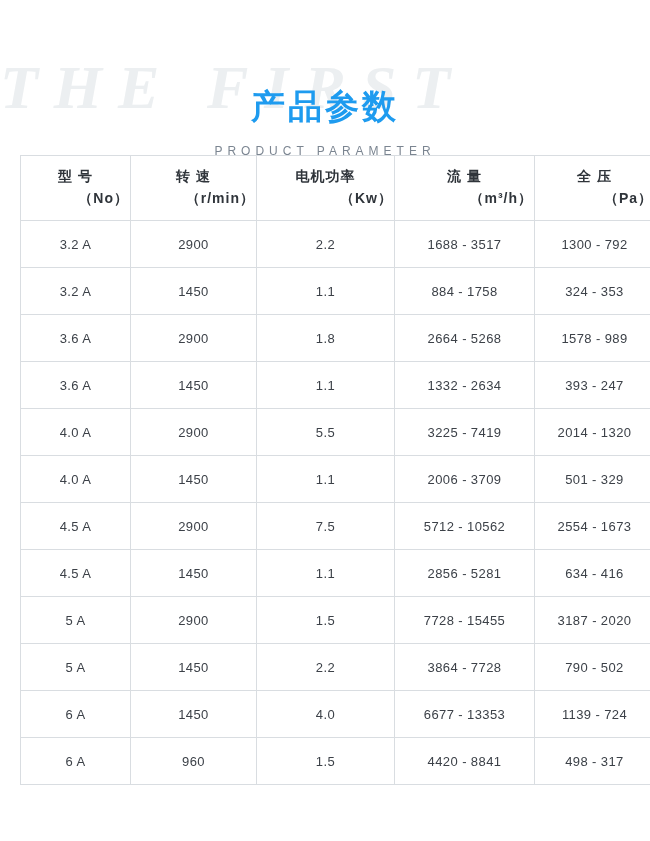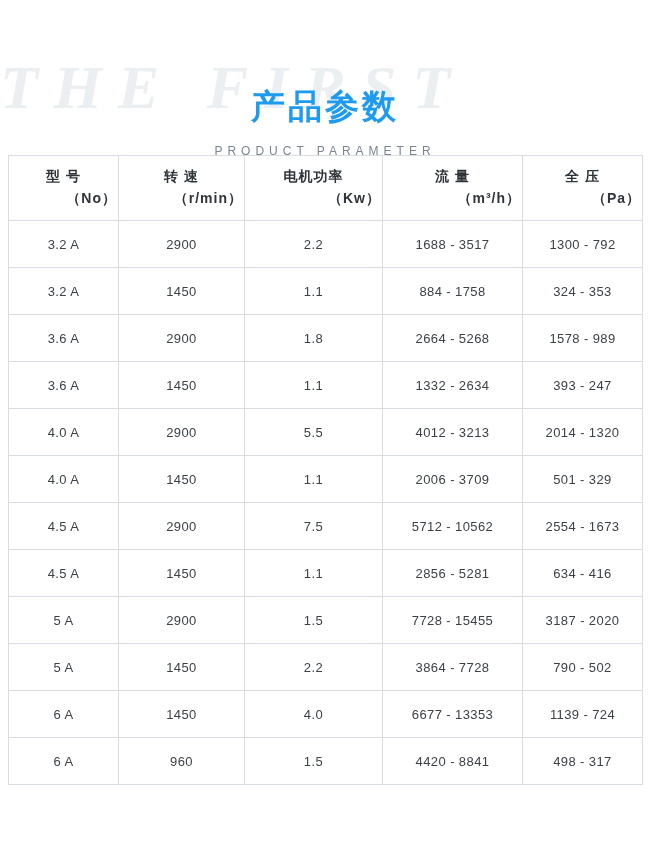--- a/index.html
+++ b/index.html
@@ -57,21 +57,21 @@
     left: 0;
     width: 100%;
     text-align: center;
     font-size: 12px;
     letter-spacing: 5px;
     color: #7b8591;
     margin-top: 12px;
   }
   
   .table-wrap {
-    padding: 0 8px;
+    padding: 0 20px;
     box-sizing: border-box;
   }
   table.params {
     width: 634px;
     border-collapse: collapse;
     table-layout: fixed;
   }
   table.params td, table.params th {
     border: 1px solid #d9dde1;
     text-align: center;
@@ -173,21 +173,21 @@
           <td>3.6 A</td>
           <td>1450</td>
           <td>1.1</td>
           <td>1332 - 2634</td>
           <td>393 - 247</td>
         </tr>
         <tr>
           <td>4.0 A</td>
           <td>2900</td>
           <td>5.5</td>
-          <td>4012 - 3213</td>
+          <td>3225 - 7419</td>
           <td>2014 - 1320</td>
         </tr>
         <tr>
           <td>4.0 A</td>
           <td>1450</td>
           <td>1.1</td>
           <td>2006 - 3709</td>
           <td>501 - 329</td>
         </tr>
         <tr>

